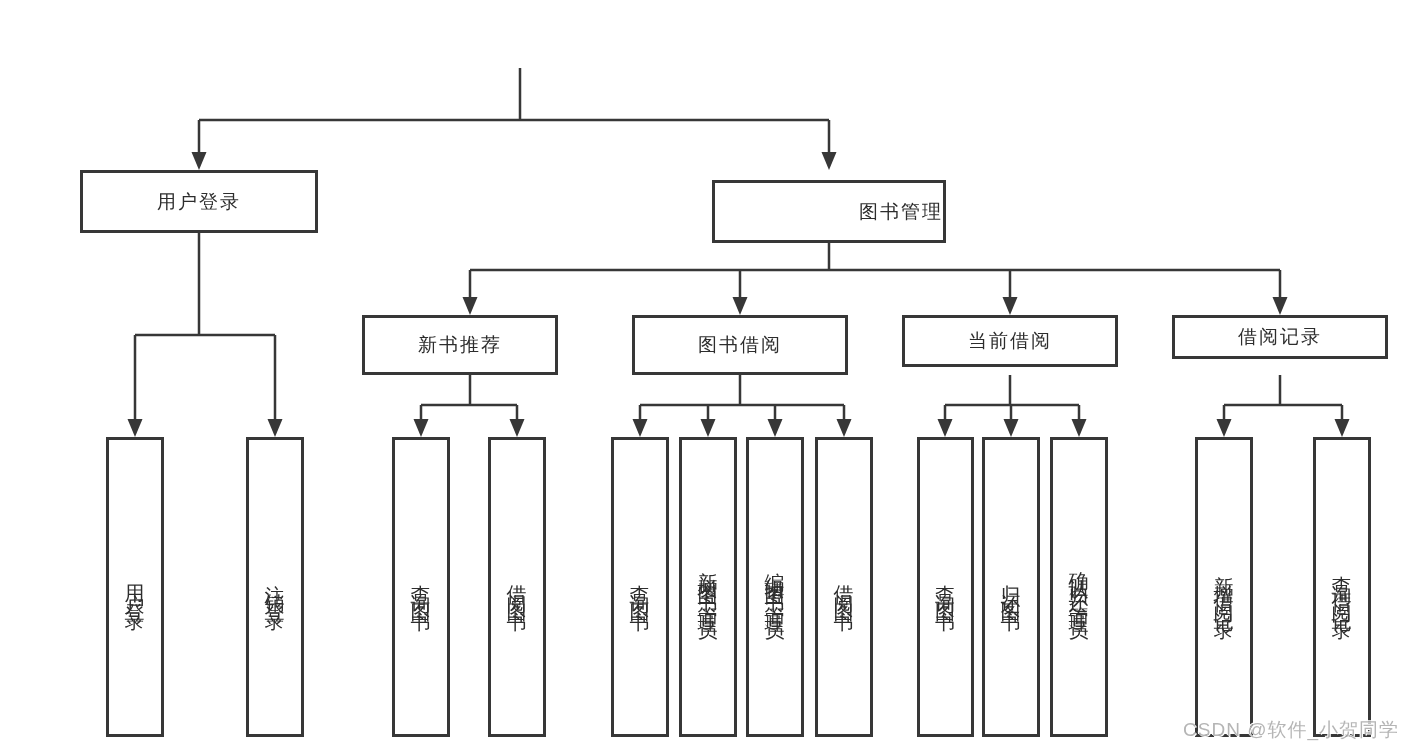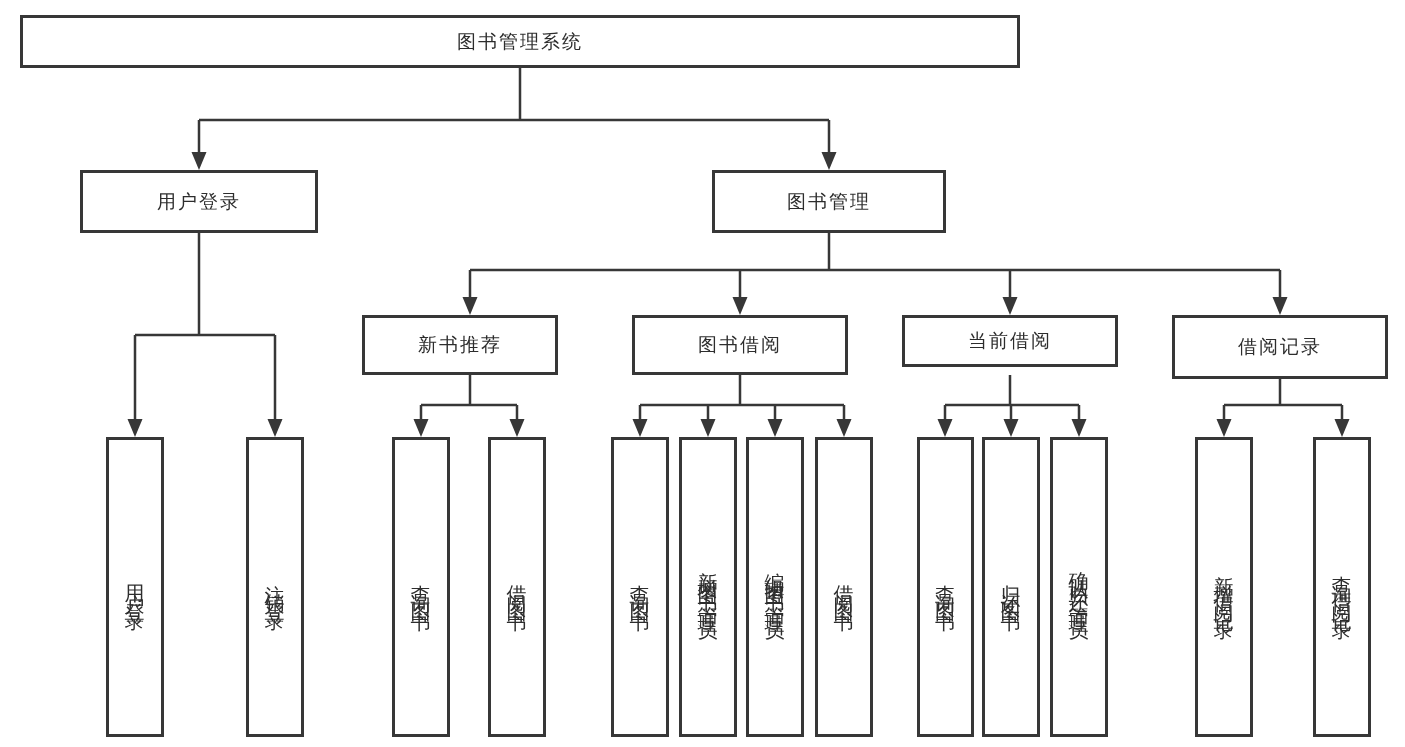--- a/index.html
+++ b/index.html
@@ -84,41 +84,38 @@
       <polygon points="767.5,419 782.5,419 775,437"></polygon>
       <polygon points="836.5,419 851.5,419 844,437"></polygon>
       <polygon points="937.5,419 952.5,419 945,437"></polygon>
       <polygon points="1003.5,419 1018.5,419 1011,437"></polygon>
       <polygon points="1071.5,419 1086.5,419 1079,437"></polygon>
       <polygon points="1216.5,419 1231.5,419 1224,437"></polygon>
       <polygon points="1334.5,419 1349.5,419 1342,437"></polygon>
     </g>
   </svg>
 
-  <div class="box" style="left:20px; top:15px; width:1000px; height:53px;">
-    <span class="h-label">图书管理系统</span>
-  </div>
 
   <div class="box" style="left:80px; top:170px; width:238px; height:63px;">
     <span class="h-label">用户登录</span>
   </div>
-  <div class="box" style="left:712px; top:170px; width:234px; height:63px;">
+  <div class="box" style="left:712px; top:180px; width:234px; height:63px;justify-content:flex-end;">
     <span class="h-label">图书管理</span>
   </div>
 
   <div class="box" style="left:362px; top:315px; width:196px; height:60px;">
     <span class="h-label">新书推荐</span>
   </div>
   <div class="box" style="left:632px; top:315px; width:216px; height:60px;">
     <span class="h-label">图书借阅</span>
   </div>
   <div class="box" style="left:902px; top:315px; width:216px; height:52px;">
     <span class="h-label">当前借阅</span>
   </div>
-  <div class="box" style="left:1172px; top:315px; width:216px; height:64px;">
+  <div class="box" style="left:1172px; top:315px; width:216px; height:44px;">
     <span class="h-label">借阅记录</span>
   </div>
 
   <div class="box v-box" style="left:106px; top:437px; width:58px; height:300px;">
     <span class="v-label">用户登录</span>
   </div>
   <div class="box v-box" style="left:246px; top:437px; width:58px; height:300px;">
     <span class="v-label">注销登录</span>
   </div>
 
@@ -152,14 +149,15 @@
     <span class="v-label">确认归还（管理员）</span>
   </div>
 
   <div class="box v-box" style="left:1195px; top:437px; width:58px; height:300px;">
     <span class="v-label">新增借阅记录</span>
   </div>
   <div class="box v-box" style="left:1313px; top:437px; width:58px; height:300px;">
     <span class="v-label">查询借阅记录</span>
   </div>
 
+  <div id="watermark">CSDN @软件_小贺同学</div>
 
 </div>
 
 </body></html>

